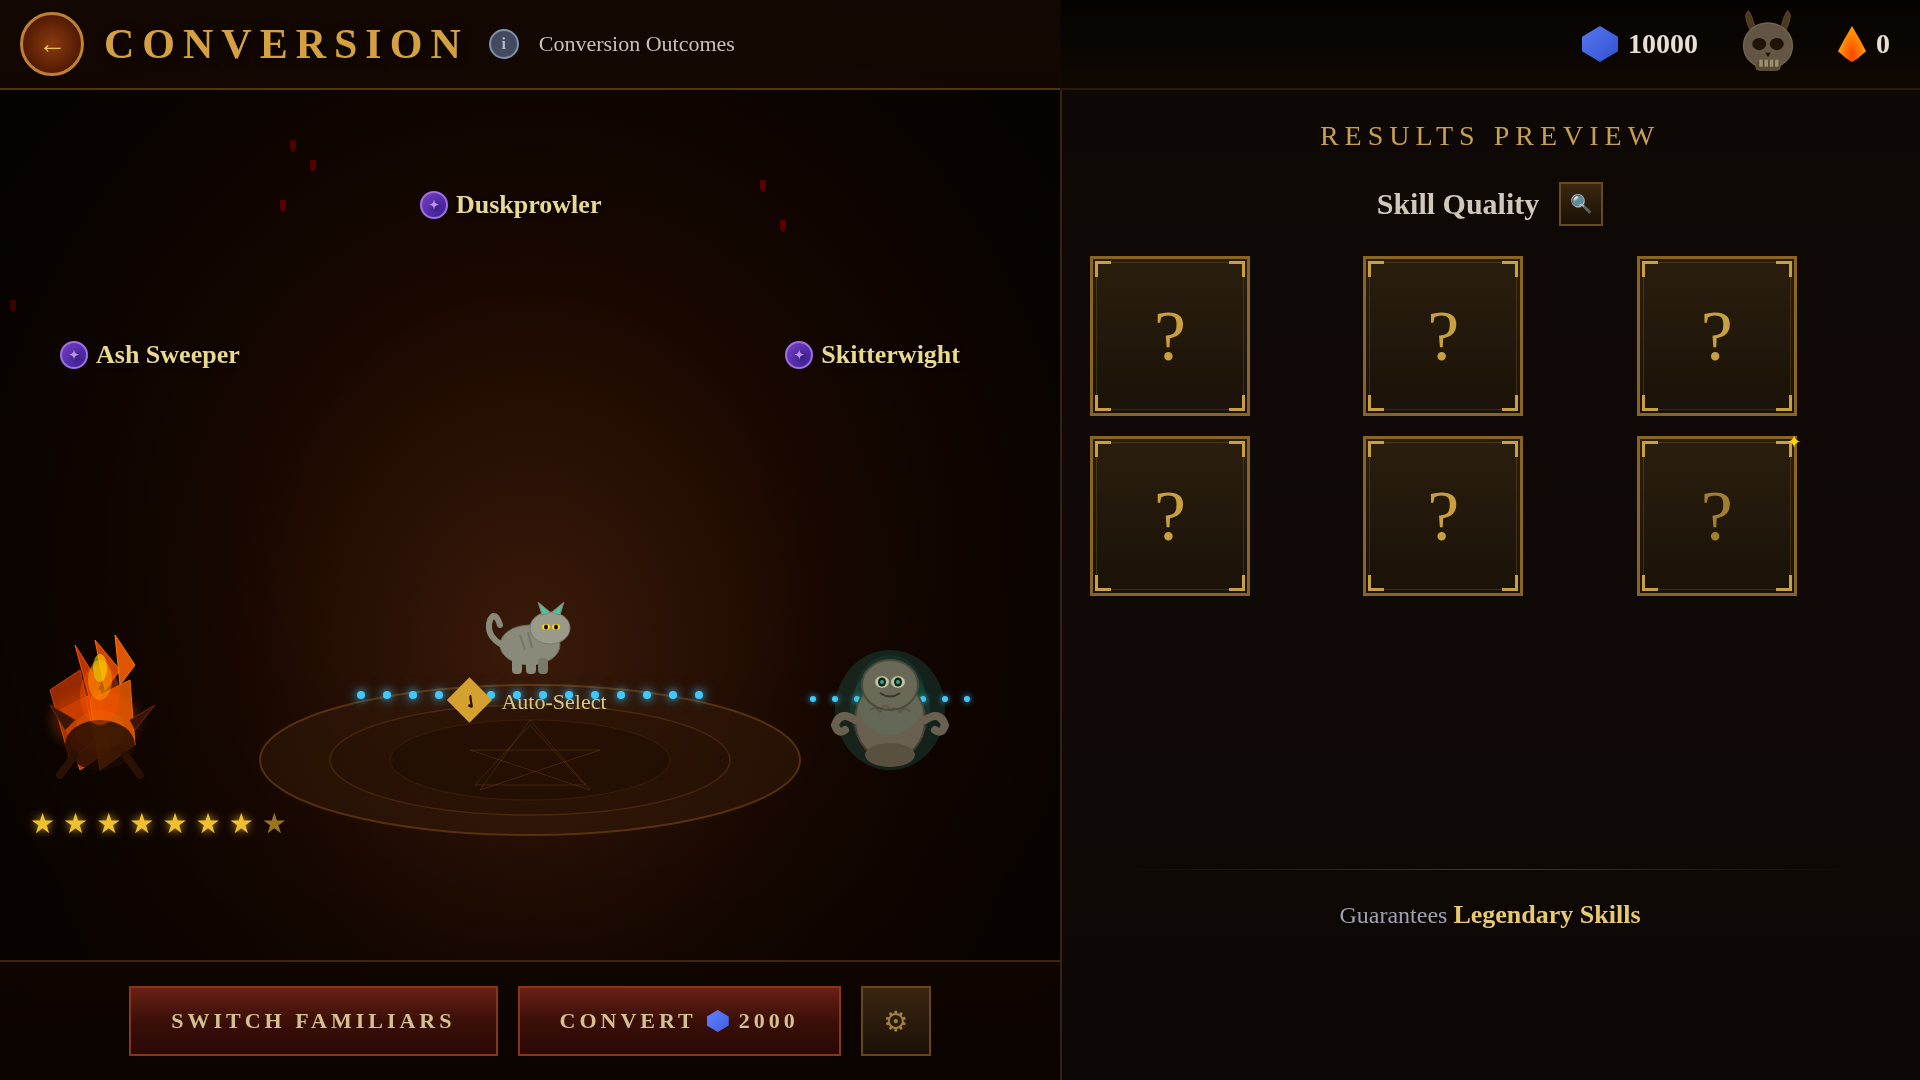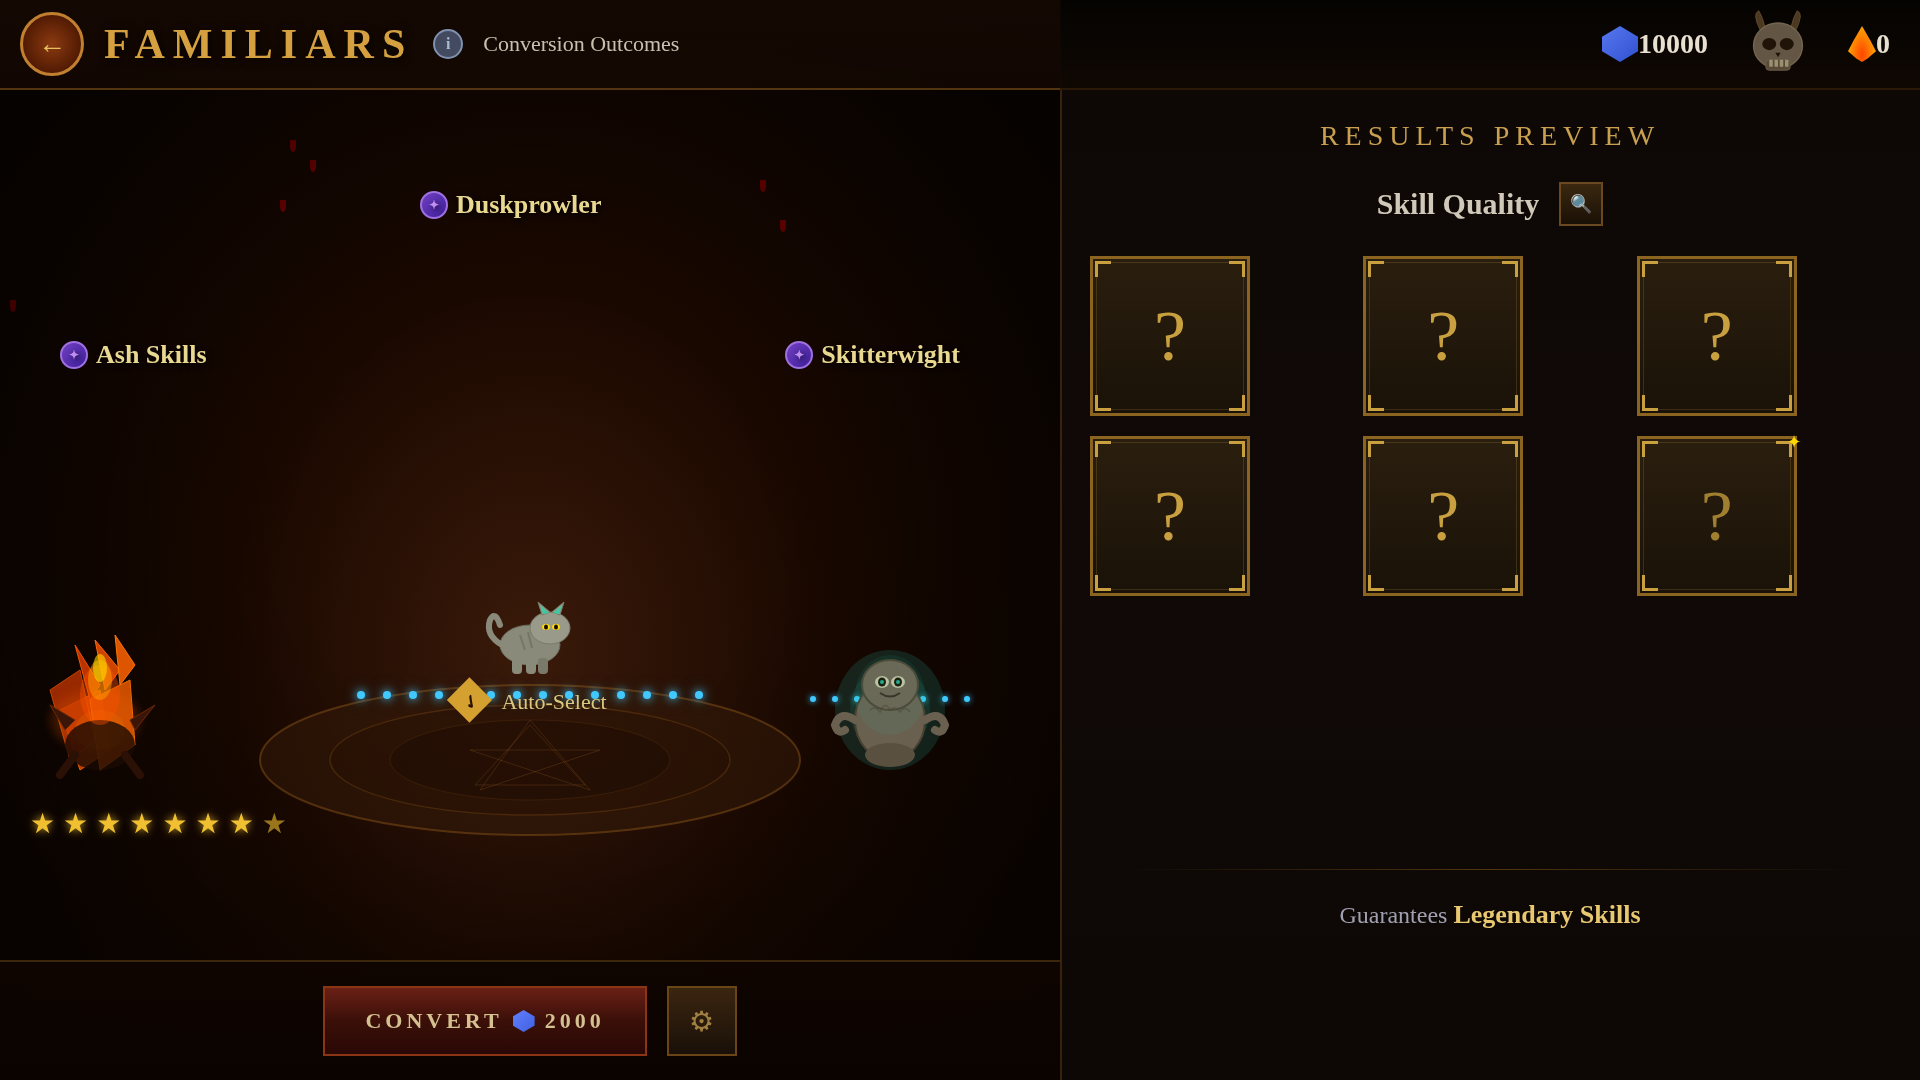--- a/index.html
+++ b/index.html
@@ -369,20 +369,21 @@
       display: flex;
       align-items: center;
       justify-content: flex-end;
       padding: 0 30px;
       gap: 30px;
     }
 
     .resource-item {
       display: flex;
       align-items: center;
+      gap: 10px;
     }
 
     .resource-gem {
       width: 36px;
       height: 36px;
       background: linear-gradient(135deg, #5878f0, #3050d0);
       clip-path: polygon(50% 0%, 100% 30%, 100% 70%, 50% 100%, 0% 70%, 0% 30%);
       box-shadow: 0 0 10px rgba(80,120,240,0.6);
     }
 
@@ -605,21 +606,21 @@
   </style>
 </head>
 <body>
 
 <div class="game-area">
 
   <div class="header">
     <div class="back-button">
       <span class="back-arrow">←</span>
     </div>
-    <div class="header-title">FAMILIARS</div>
+    <div class="header-title">CONVERSION</div>
     <div class="info-icon">i</div>
     <span class="conversion-outcomes">Conversion Outcomes</span>
   </div>
 
   <div class="blood-drop drop1"></div>
   <div class="blood-drop drop2"></div>
   <div class="blood-drop drop3"></div>
   <div class="blood-drop drop4"></div>
   <div class="blood-drop drop5"></div>
   <div class="blood-drop drop6"></div>
@@ -630,21 +631,21 @@
       <div class="familiar-icon">
         <span style="color:#c090f0;font-size:12px;">✦</span>
       </div>
       <span>Duskprowler</span>
     </div>
 
     <div class="familiar-label label-ash">
       <div class="familiar-icon">
         <span style="color:#c090f0;font-size:12px;">✦</span>
       </div>
-      <span>Ash Skills</span>
+      <span>Ash Sweeper</span>
     </div>
 
     <div class="familiar-label label-skitter">
       <div class="familiar-icon">
         <span style="color:#c090f0;font-size:12px;">✦</span>
       </div>
       <span>Skitterwight</span>
     </div>
 
     <div class="ritual-platform">
@@ -800,20 +801,21 @@
       <span class="star">★</span>
       <span class="star">★</span>
       <span class="star">★</span>
       <span class="star">★</span>
       <span class="star-half">★</span>
     </div>
 
   </div>
 
   <div class="action-bar">
+    <button class="btn-switch">SWITCH FAMILIARS</button>
     <button class="btn-convert">
       <span>CONVERT</span>
       <div class="convert-gem"></div>
       <span>2000</span>
     </button>
     <button class="btn-options">
       <span style="font-size:28px;">⚙</span>
     </button>
   </div>
 

